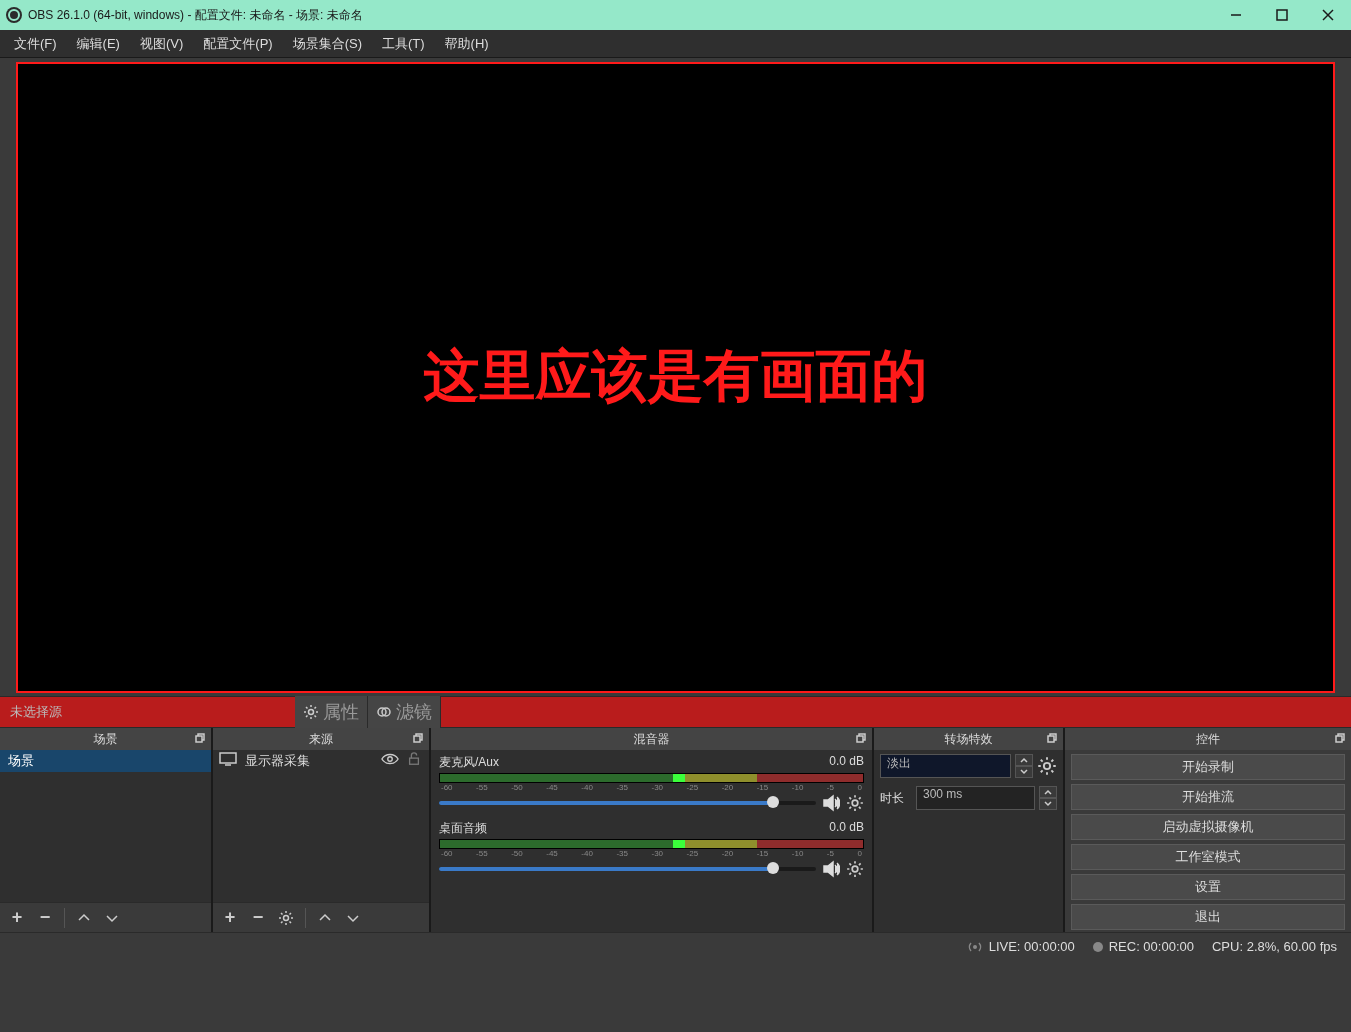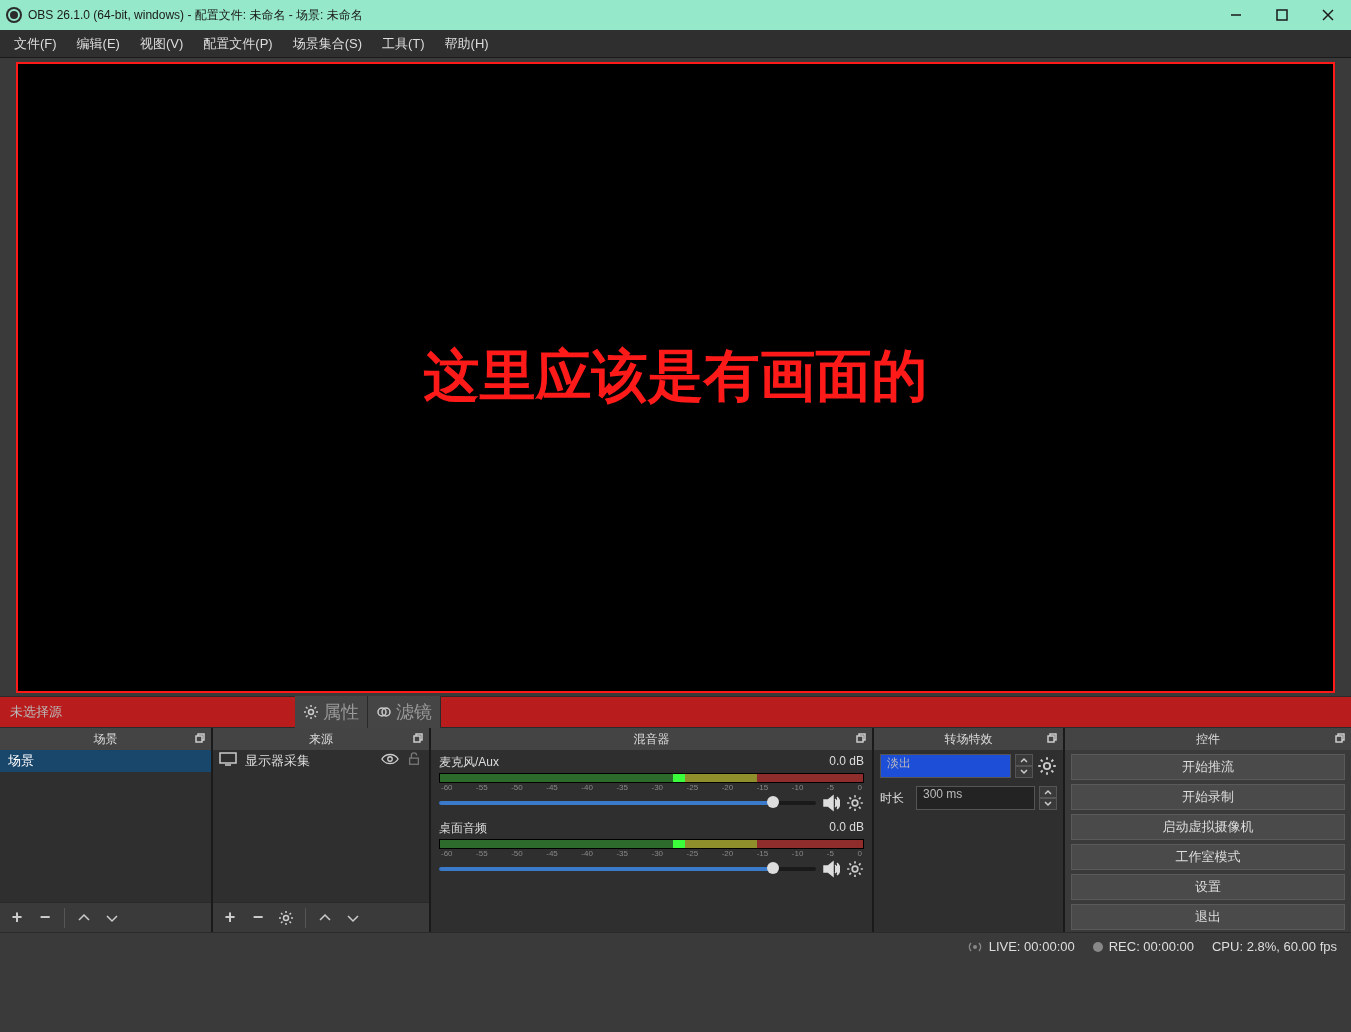--- a/index.html
+++ b/index.html
@@ -59,21 +59,21 @@
 .mixer-slider { flex: 1; height: 18px; position: relative; }
 .mixer-slider-track { position: absolute; top: 7px; left: 0; right: 0; height: 4px; background: #1a1a1a; border-radius: 2px; }
 .mixer-slider-fill { position: absolute; top: 7px; left: 0; width: 88%; height: 4px; background: #3a7ac8; border-radius: 2px; }
 .mixer-slider-thumb { position: absolute; top: 2px; left: 87%; width: 12px; height: 12px; background: #ddd; border-radius: 50%; }
 .mixer-icons { display: flex; gap: 6px; }
 .mixer-icons svg { width: 18px; height: 18px; }
 
 
 .dock-transitions { width: 189px; }
 .transition-row { display: flex; align-items: center; padding: 4px 6px; gap: 4px; }
-.transition-select { flex: 1; height: 24px; background: #1d4ed8; border: 1px solid #555; color: #bbb; font-size: 12px; padding: 0 6px; }
+.transition-select { flex: 1; height: 24px; background: #0f172a; border: 1px solid #555; color: #bbb; font-size: 12px; padding: 0 6px; }
 .transition-label { color: #ddd; font-size: 12px; width: 32px; }
 .transition-input { flex: 1; height: 24px; background: #232323; border: 1px solid #555; color: #bbb; font-size: 12px; padding: 0 6px; }
 .spinner { width: 18px; display: flex; flex-direction: column; }
 .spinner-btn { height: 12px; background: #3a3a3a; border: 1px solid #555; display: flex; align-items: center; justify-content: center; }
 .spinner-btn svg { width: 8px; height: 6px; }
 
 
 .dock-controls { width: 286px; }
 .control-row { padding: 2px 6px; }
 .control-btn { width: 100%; height: 26px; background: #4a4a4a; border: 1px solid #5a5a5a; color: #ddd; font-size: 13px; }
@@ -383,22 +383,22 @@
     <div class="dock-header">
       <span>控件</span>
       <div class="dock-popout">
           <svg viewBox="0 0 10 10">
             <rect x="1" y="3" width="6" height="6"></rect>
             <path d="M3 3V1h6v6H7"></path>
           </svg>
         </div>
     </div>
     <div class="dock-body" style="background:#3a3a3a;padding-top:2px">
+      <div class="control-row"><button class="control-btn">开始录制</button></div>
       <div class="control-row"><button class="control-btn">开始推流</button></div>
-      <div class="control-row"><button class="control-btn">开始录制</button></div>
       <div class="control-row"><button class="control-btn">启动虚拟摄像机</button></div>
       <div class="control-row"><button class="control-btn">工作室模式</button></div>
       <div class="control-row"><button class="control-btn">设置</button></div>
       <div class="control-row"><button class="control-btn">退出</button></div>
     </div>
   </div>
 
 </div>
 
 <div class="statusbar">

